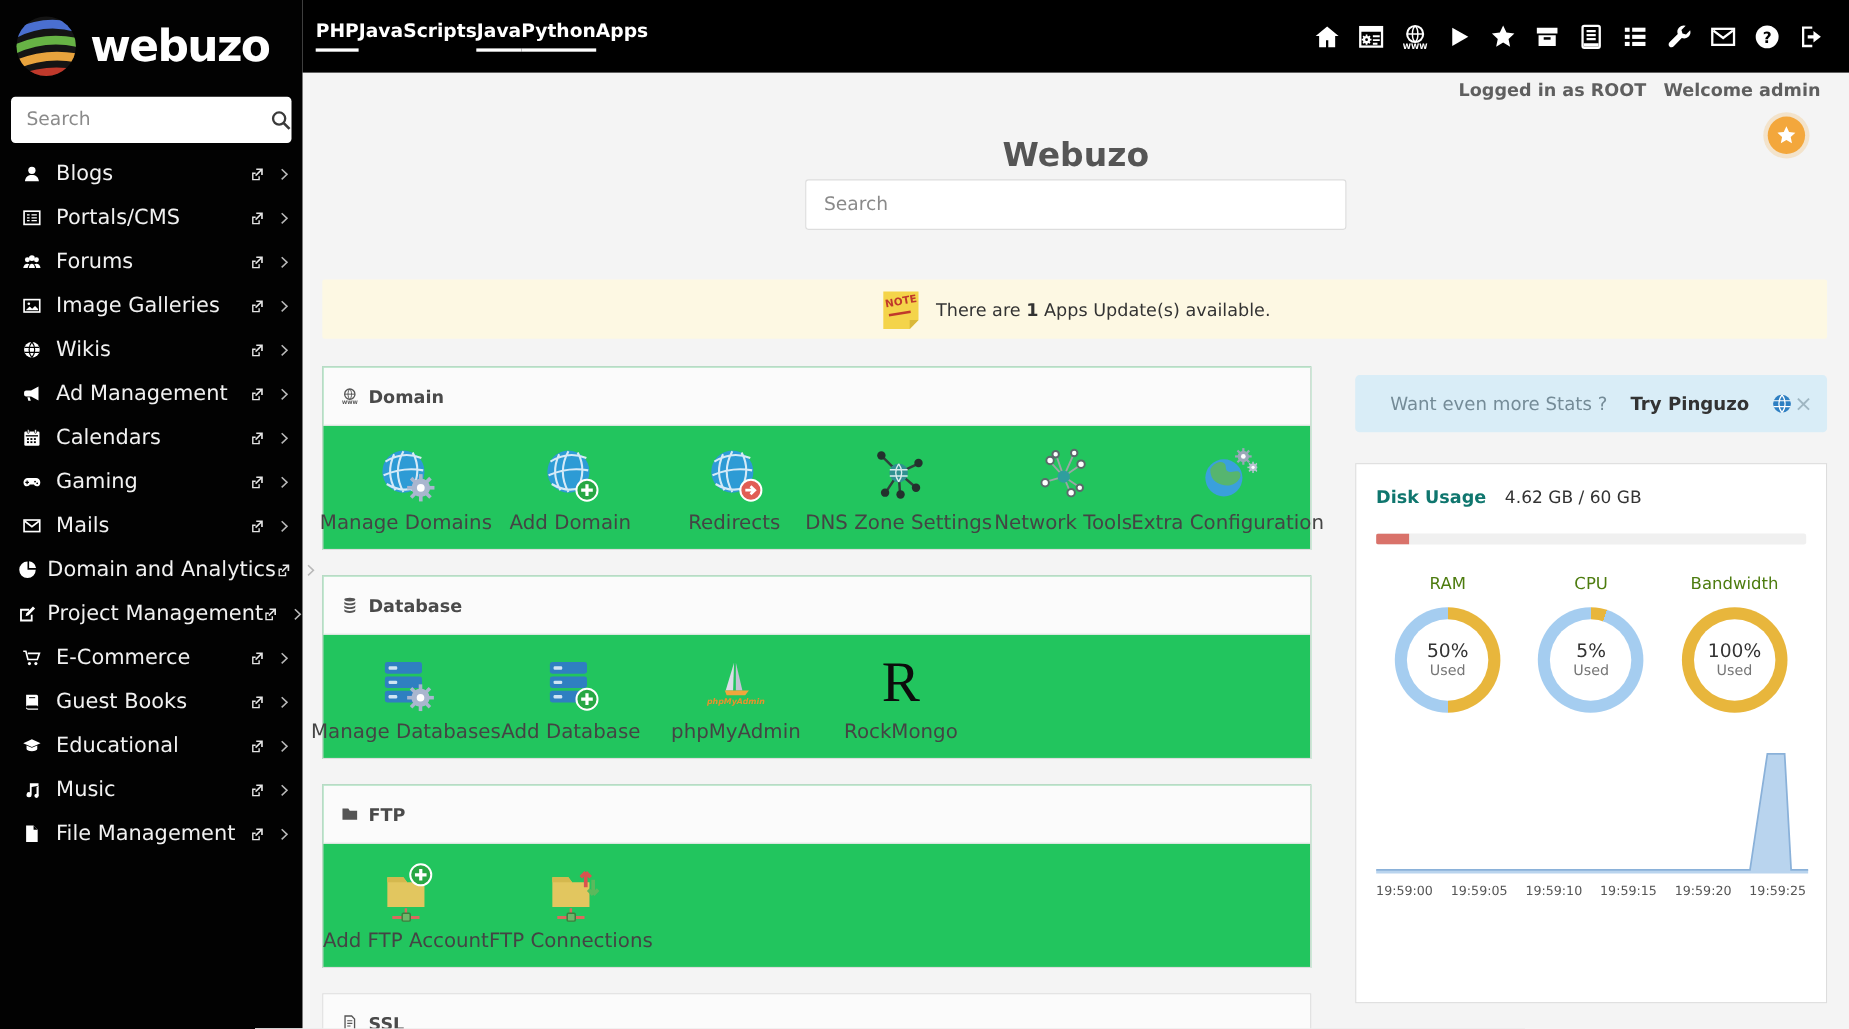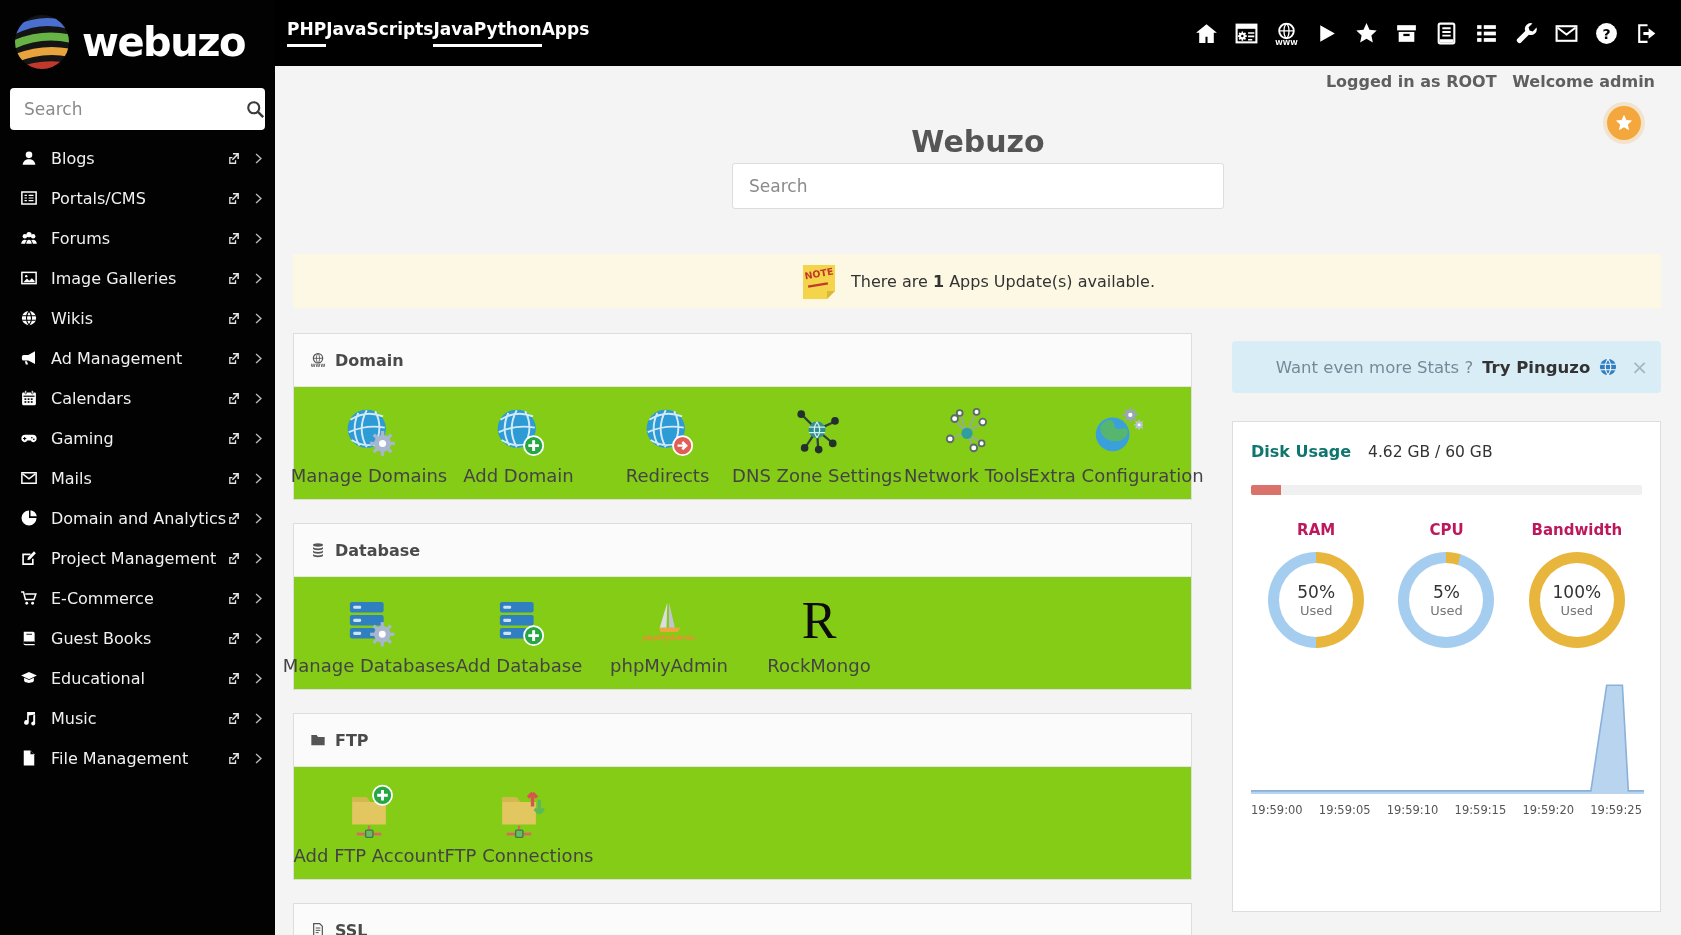--- a/index.html
+++ b/index.html
@@ -14,21 +14,21 @@
   .logo svg{width:60px;height:60px;}
   .logo-text{color:#fff;font-size:40px;font-weight:600;letter-spacing:-1.5px;}
   .side-search{margin:8px 10px 4px;background:#fff;border-radius:4px;display:flex;align-items:center;height:42px;padding:0 12px;}
   .side-search input{border:0;outline:0;flex:1;font-size:17px;color:#333;background:transparent;font-family:inherit;}
   .side-search .icon{color:#3a3a3a;}
   .side-search .icon svg{width:21px;height:21px;}
   .menu{list-style:none;margin:8px 0 0;padding:0;}
   .menu li{display:flex;align-items:center;height:40px;padding:0 10px 0 16px;color:#f1f1f1;cursor:pointer;}
   .menu .s-icon{width:26px;margin-right:9px;color:#fff;}
   .menu .s-icon svg{width:18px;height:18px;}
-  .menu .s-label{flex:1;font-size:16px;white-space:nowrap;}
+  .menu .s-label{flex:1;font-size:19px;white-space:nowrap;}
   .menu .s-ext{color:#e3e3e3;}
   .menu .s-ext svg{width:13px;height:13px;}
   .menu .s-chev{color:#b8b8b8;margin-left:12px;}
   .menu .s-chev svg{width:13px;height:13px;}
 
   
   .topbar{position:absolute;left:275px;right:0;top:0;height:66px;background:#000;display:flex;align-items:center;z-index:5;}
   .topnav{display:flex;padding-left:12px;}
   .nav-item{color:#fff;font-size:17px;font-weight:600;padding-bottom:5px;border-bottom:3px solid transparent;cursor:pointer;}
   .nav-item.underlined{border-bottom-color:#fff;}
@@ -47,51 +47,51 @@
   .main-search{position:absolute;top:163px;left:732px;width:492px;height:46px;background:#fff;border:1px solid #ddd;
       border-radius:3px;display:flex;align-items:center;padding:0 14px;box-sizing:border-box;}
   .main-search input{border:0;outline:0;flex:1;font-size:17px;color:#333;font-family:inherit;}
   .main-search input::placeholder,.side-search input::placeholder{color:#8a8a8a;}
   .notice{position:absolute;top:254px;left:293px;width:1368px;height:54px;border-radius:2px;
       display:flex;align-items:center;justify-content:center;gap:12px;font-size:16px;color:#333;}
   .notice .icon svg{width:40px;height:40px;}
 
   
   .cards{position:absolute;left:293px;top:333px;width:899px;}
-  .card{background:#84cc16;border:1px solid #ddd;margin-bottom:23px;}
+  .card{background:#22c55e;border:1px solid #ddd;margin-bottom:23px;}
   .card-h{height:52px;display:flex;align-items:center;gap:9px;padding:0 16px;background:#fbfbfb;
       border-bottom:1px solid #e7e7e7;font-size:16px;font-weight:700;color:#4a4a4a;}
   .card-h .hd{color:#555;}
   .card-h .hd svg{width:16px;height:16px;}
   .apps{display:flex;padding:15px 0 13px;min-height:104px;box-sizing:border-box;}
   .app{width:150px;display:flex;flex-direction:column;align-items:center;cursor:pointer;}
   .app-ic{height:58px;display:flex;align-items:center;justify-content:center;}
   .app-ic svg{width:54px;height:54px;}
   .app-label{margin-top:5px;font-size:18px;color:#444;text-align:center;white-space:nowrap;}
   .rockmongo-r{font-family:"Liberation Serif","DejaVu Serif",serif;font-size:52px;line-height:1;color:#0c0c0c;}
 
   
   .right-panel{position:absolute;left:1232px;top:341px;width:429px;}
-  .banner{height:52px;border-radius:4px;display:flex;align-items:center;justify-content:center;gap:9px;
+  .banner{height:52px;border-radius:4px;display:flex;align-items:center;justify-content:center;gap:21px;
       position:relative;font-size:16.5px;}
   .banner .muted{color:#748b97;}
   .banner .cta{font-weight:700;color:#333;cursor:pointer;}
   .banner .p-globe svg{width:18px;height:18px;}
   .banner .close{position:absolute;right:13px;top:50%;transform:translateY(-50%);color:#9fb6c2;font-size:20px;cursor:pointer;line-height:1;}
   .server-card{margin-top:28px;background:#fff;border:1px solid #ddd;height:491px;box-sizing:border-box;overflow:hidden;}
   .server-h{height:52px;display:flex;align-items:center;padding:0 18px;background:#fbfbfb;border-bottom:1px solid #e7e7e7;
       font-size:17px;font-weight:700;color:#4a4a4a;}
   .server-body{padding:20px 18px 0;}
   .disk-row{font-size:15.5px;color:#333;}
   .disk-row b{color:#0f766e;font-size:16px;margin-right:12px;}
   .disk-bar{margin-top:24px;height:10px;background:#f0f0f0;border-radius:2px;overflow:hidden;}
   .disk-fill{height:100%;}
   .gauges{display:flex;margin-top:26px;}
   .gauge{width:131px;display:flex;flex-direction:column;align-items:center;}
-  .g-label{font-size:15px;font-weight:700;color:#be185d;}
+  .g-label{font-size:15px;font-weight:400;color:#4d7c0f;}
   .donut{margin-top:13px;width:96px;height:96px;border-radius:50%;position:relative;}
   .donut::after{content:"";position:absolute;inset:11px;background:#fff;border-radius:50%;}
   .g-center{position:absolute;inset:0;display:flex;flex-direction:column;align-items:center;justify-content:center;z-index:2;}
   .g-val{font-size:17px;color:#333;}
   .g-sub{font-size:13px;color:#767676;margin-top:1px;}
   .chart-wrap{margin-top:28px;}
   svg.chart{display:block;width:393px;height:122px;}
   .times{display:flex;justify-content:space-between;margin-top:5px;font-size:11.5px;color:#555;}
 </style>
 </head>

